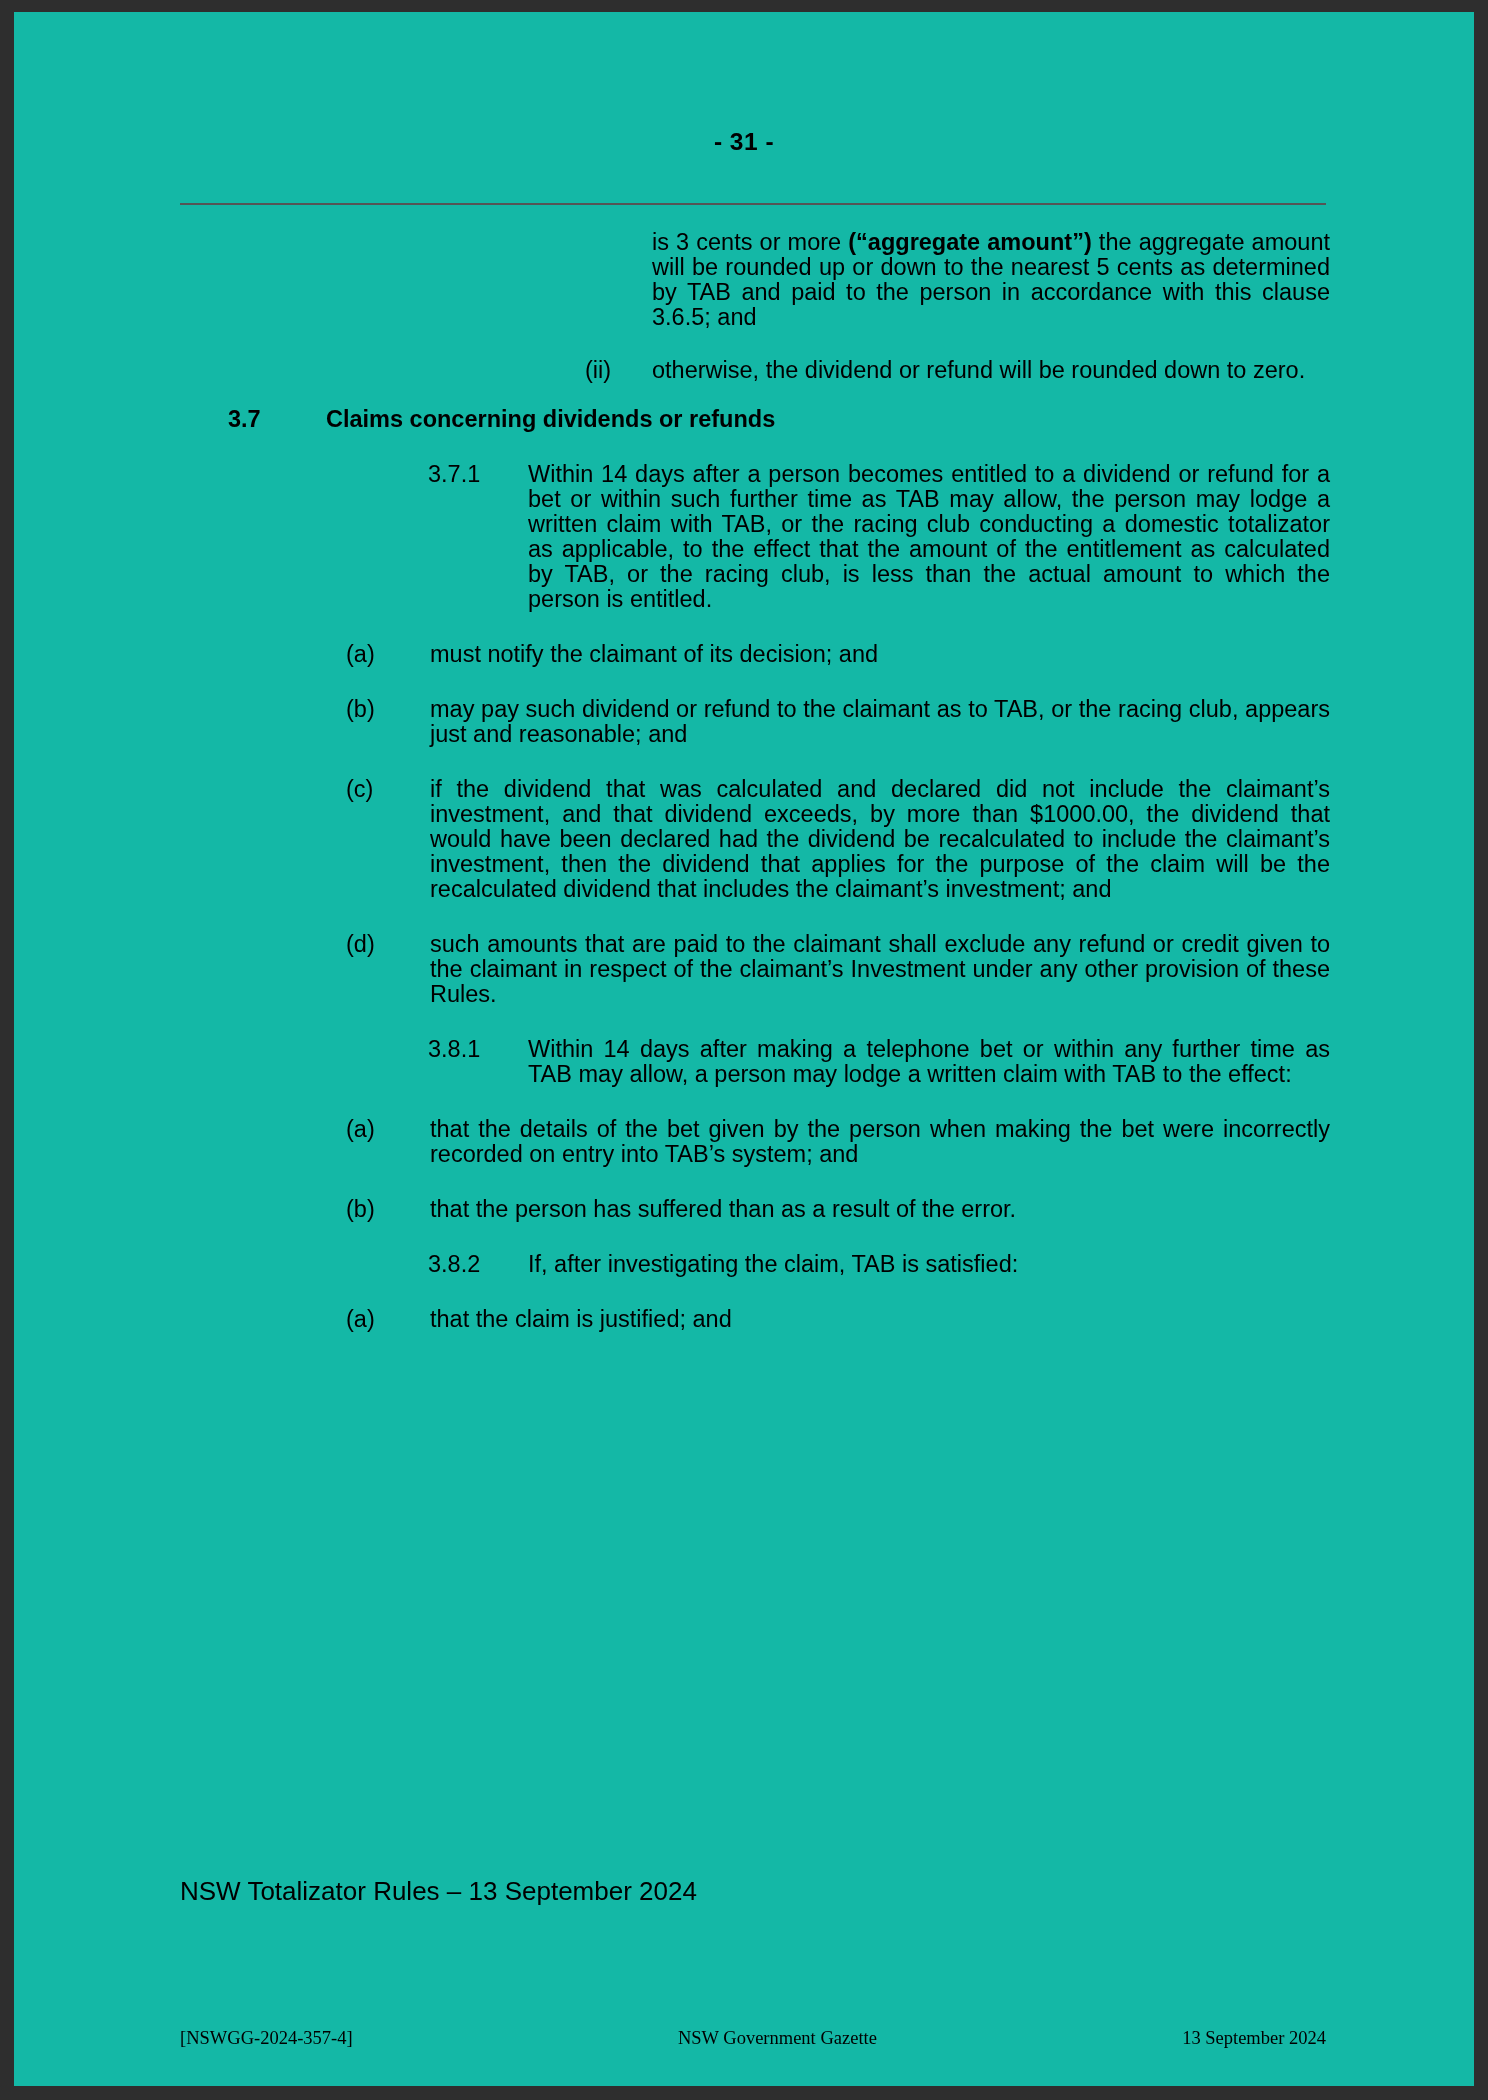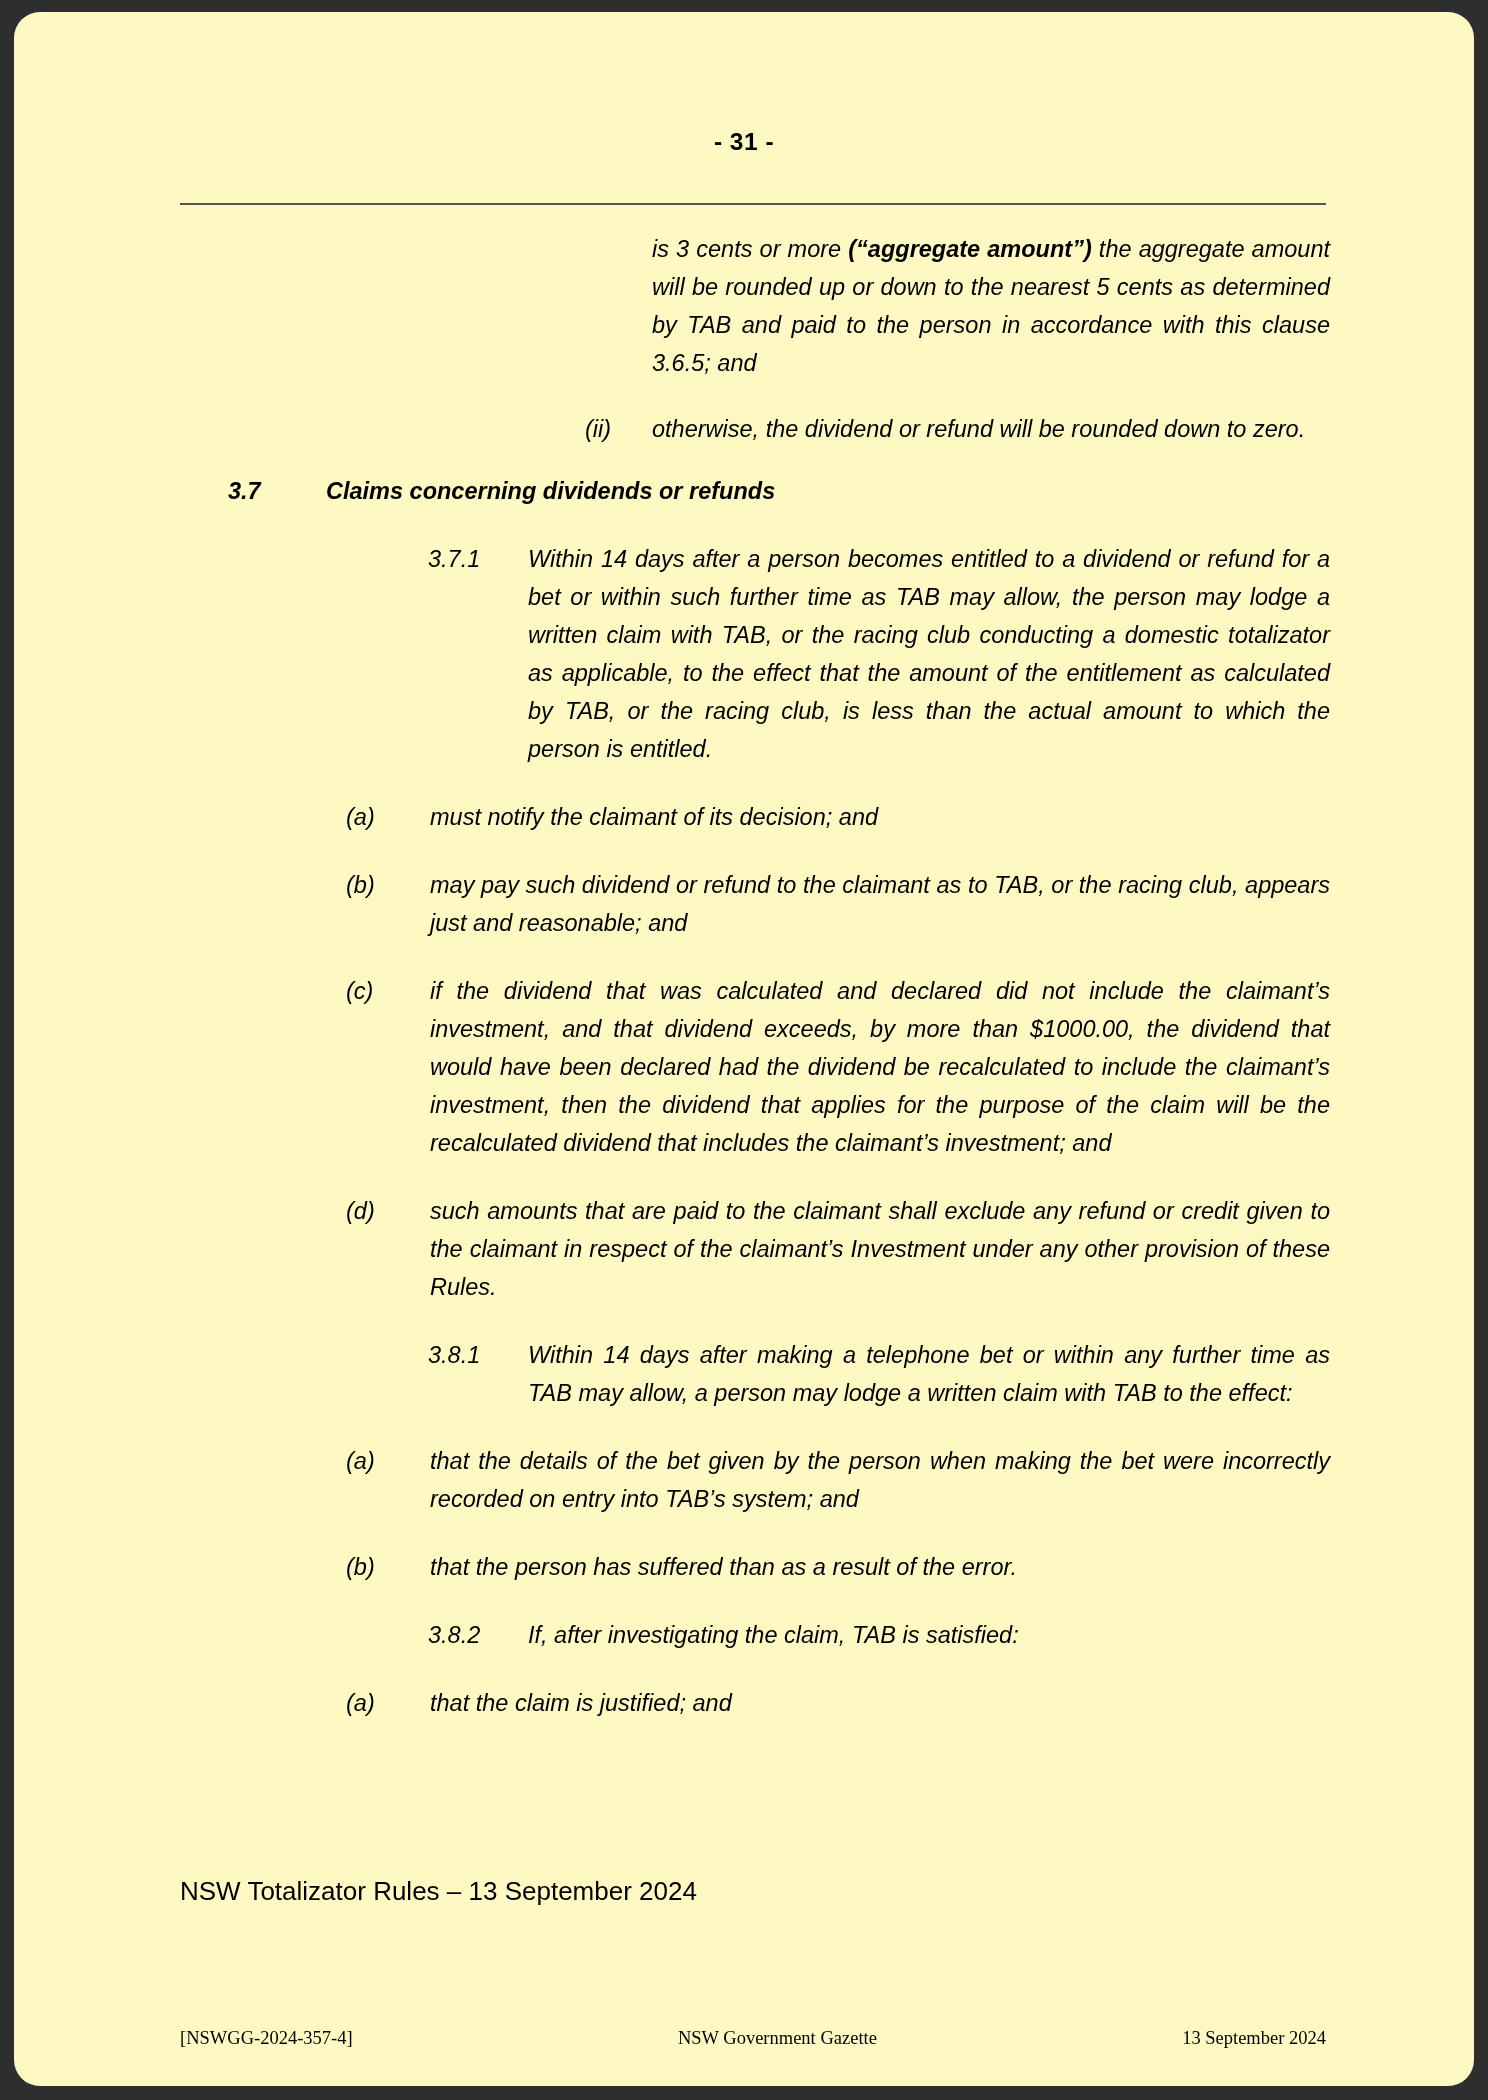--- a/index.html
+++ b/index.html
@@ -18,23 +18,22 @@
     height: 2100px;
     box-sizing: border-box;
     background: #2e2e2e;
     padding: 12px 14px 14px 14px;
   }
   .page {
     position: relative;
     box-sizing: border-box;
     width: 100%;
     height: 100%;
-    background: #fef9c3;
+    background: #14b8a6;
     overflow: hidden;
-    border-radius: 26px;
   }
   
   .page-number {
     position: absolute;
     top: 116px;
     left: 0;
     width: 100%;
     text-align: center;
     font-size: 24.5px;
     font-weight: bold;
@@ -53,24 +52,23 @@
   .body-area {
     position: absolute;
     top: 218px;
     left: 166px;
     width: 1150px;
   }
   .blk {
     position: relative;
     color: #000;
     font-size: 23.5px;
-    line-height: 38px;
+    line-height: 25px;
     text-align: justify;
     text-justify: inter-word;
-    font-style: italic;
   }
   .blk .num {
     position: absolute;
     left: 0;
     top: 0;
     text-align: left;
     white-space: nowrap;
   }
   
   .cont {

